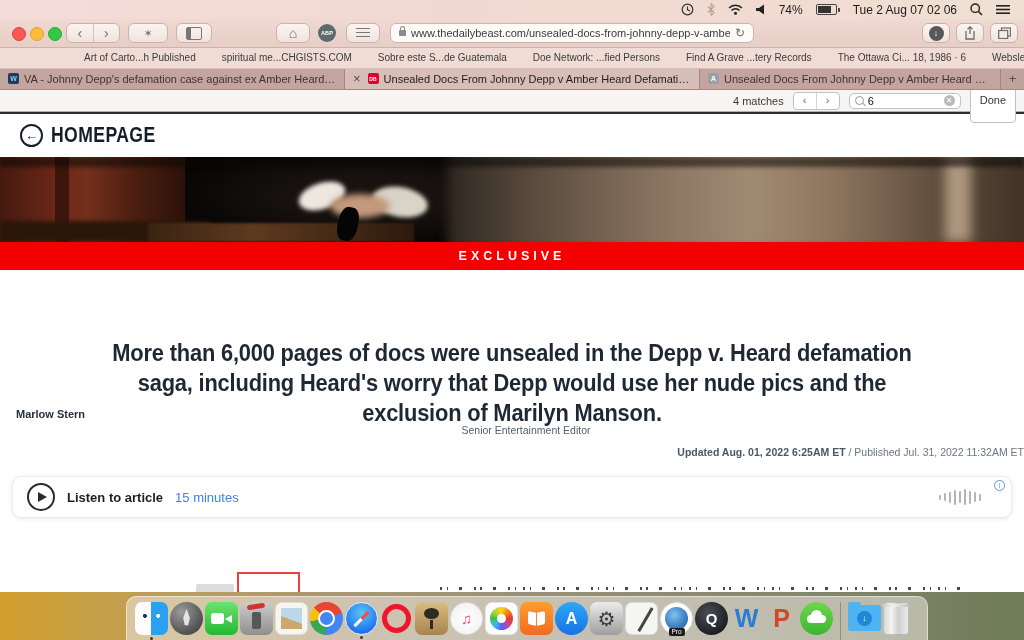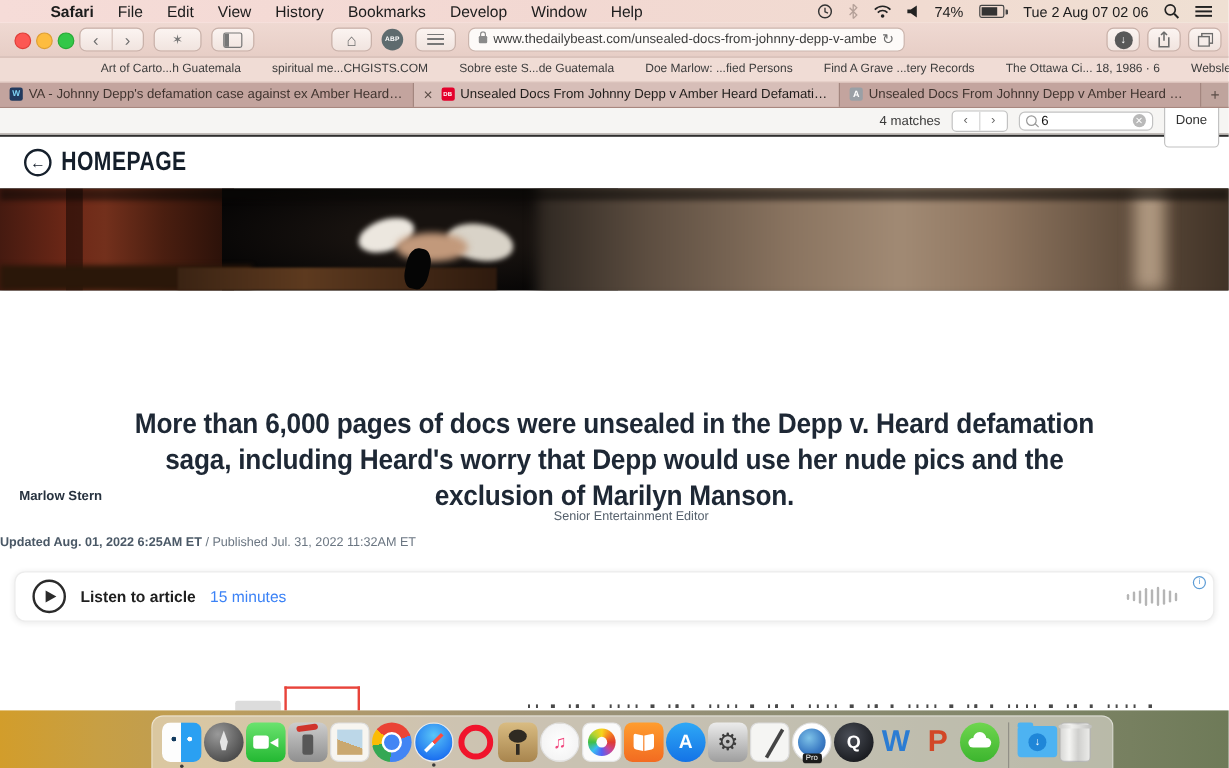--- a/index.html
+++ b/index.html
@@ -141,21 +141,21 @@
   .cam:before{content:"";position:absolute;left:4px;top:2px;width:5px;height:5px;border-radius:50%;
     background:#f2f2f2;}
   
   .headline{position:absolute;top:224px;left:62px;width:900px;text-align:center;
     font-size:23.5px;line-height:30px;font-weight:bold;color:#1e2835;
     transform:scaleX(.93);transform-origin:center;letter-spacing:-0.2px;}
   .author{position:absolute;top:294px;left:16px;width:100%;text-align:left;
     font-size:11px;font-weight:bold;color:#27323f;}
   .authtitle{position:absolute;top:310px;left:14px;width:100%;text-align:center;
     font-size:10.5px;color:#55606c;}
-  .dateline{position:absolute;top:332px;left:0;width:100%;text-align:left;font-size:10.5px;color:#6b7682;}
+  .dateline{position:absolute;top:332px;left:0;width:100%;text-align:right;font-size:10.5px;color:#6b7682;}
   .dateline b{color:#4a5866;font-weight:bold;}
   
   .listen{position:absolute;top:362px;left:12px;width:1000px;height:42px;border:1px solid #ececec;
     border-radius:9px;box-shadow:0 1px 5px rgba(0,0,0,.09);display:flex;align-items:center;
     padding:0 14px;box-sizing:border-box;gap:12px;background:#fff;}
   .playbtn{width:28px;height:28px;border:2.5px solid #2b2b2b;border-radius:50%;
     display:flex;align-items:center;justify-content:center;box-sizing:border-box;flex:none;}
   .playtri{width:0;height:0;border-left:9px solid #2b2b2b;border-top:5.5px solid transparent;
     border-bottom:5.5px solid transparent;margin-left:2px;}
   .listen-label{font-size:13px;font-weight:bold;color:#1f1f1f;}
@@ -262,32 +262,20 @@
     border:1px solid rgba(160,160,160,.6);box-sizing:border-box;}
   .di-trash:before{content:"";position:absolute;left:-2px;top:1px;right:-2px;height:3px;
     background:linear-gradient(90deg,#c8c8c6,#efefed 40%,#bfbfbd);border-radius:2px;}
 </style>
 </head>
 <body>
 
 <div class="deskstrip"></div>
 
 <div class="menubar">
-  <div class="mb-left">
-    <span class="mb-apple"></span>
-    <span class="mb-item mb-app">Safari</span>
-    <span class="mb-item">File</span>
-    <span class="mb-item">Edit</span>
-    <span class="mb-item">View</span>
-    <span class="mb-item">History</span>
-    <span class="mb-item">Bookmarks</span>
-    <span class="mb-item">Develop</span>
-    <span class="mb-item">Window</span>
-    <span class="mb-item">Help</span>
-  </div>
   <div class="mb-right">
     <span>
       <svg width="13" height="13" viewBox="0 0 13 13">
           <circle cx="6.5" cy="6.5" r="5.3" fill="none" stroke="#333" stroke-width="1.2"></circle>
           <path d="M6.5 3.5 L6.5 6.8 L9 8" fill="none" stroke="#333" stroke-width="1.1"></path>
         </svg>
     </span>
     <span class="dimicon">
       <svg width="8" height="13" viewBox="0 0 8 13">
           <path d="M4 0.5 L7 3.5 L1 9.5 M4 12.5 L7 9.5 L1 3.5 M4 0.5 L4 12.5" fill="none" stroke="#6b5b55" stroke-width="1.1"></path>
@@ -366,24 +354,24 @@
     <svg width="13" height="12" viewBox="0 0 13 12">
         <rect x="3.5" y="1" width="9" height="8" fill="none" stroke="#6b6b6b" stroke-width="1.2"></rect>
         <rect x="0.7" y="3.5" width="9" height="8" fill="#f5ece9" stroke="#6b6b6b" stroke-width="1.2"></rect>
       </svg>
   </div>
 </div>
 
 <div class="favbar">
   <span class="fav-grid"></span>
   <div class="fav-items">
-    <span class="fav-item">Art of Carto...h Guatemala</span>
+    <span class="fav-item">Art of Carto...h Published</span>
     <span class="fav-item">spiritual me...CHGISTS.COM</span>
     <span class="fav-item">Sobre este S...de Guatemala</span>
-    <span class="fav-item">Doe Marlow: ...fied Persons</span>
+    <span class="fav-item">Doe Network: ...fied Persons</span>
     <span class="fav-item">Find A Grave ...tery Records</span>
     <span class="fav-item">The Ottawa Ci... 18, 1986 · 6</span>
     <span class="fav-item">Websleuths</span>
   </div>
 </div>
 
 <div class="tabbar">
   <div class="tab tab-1">
     <span class="favicon fi-w">W</span>
     <span class="tab-title">VA - Johnny Depp's defamation case against ex Amber Heard, who cou...</span>
@@ -430,20 +418,21 @@
       <div class="h-strip"></div>
     <div class="h-deskL"></div>
       <div class="h-podium"></div>
     <div class="h-cuffL"></div>
       <div class="h-cuffR"></div>
       <div class="h-hands"></div>
     <div class="h-mic"></div>
       <div class="h-top"></div>
   </div>
 
+  <div class="banner">EXCLUSIVE</div>
 
 
   <h1 class="headline" style="margin:0;">More than 6,000 pages of docs were unsealed in the Depp v. Heard defamation saga, including Heard's worry that Depp would use her nude pics and the exclusion of Marilyn Manson.</h1>
 
   <div class="author">Marlow Stern</div>
   <div class="authtitle">Senior Entertainment Editor</div>
   <div class="dateline">
     <b>Updated Aug. 01, 2022 6:25AM ET </b><span>/ Published Jul. 31, 2022 11:32AM ET</span>
   </div>
 

